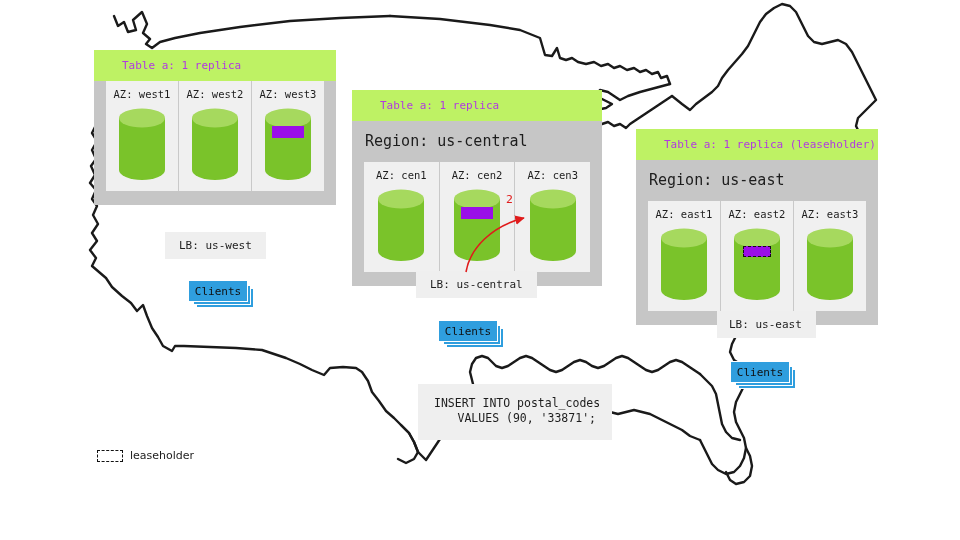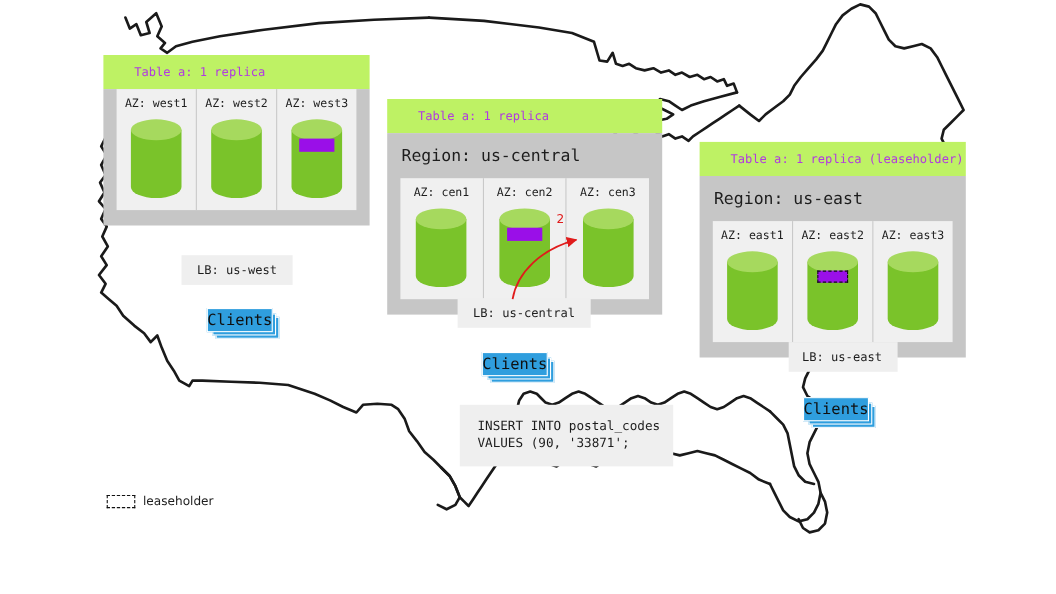--- a/index.html
+++ b/index.html
@@ -44,21 +44,21 @@
     font-size:11px;color:#1d1d1d;
     font-family:"DejaVu Sans Mono","Liberation Mono",monospace;
     padding:7px 14px;white-space:nowrap;text-align:center;
     z-index:5;
   }
   .clients{position:absolute;z-index:4;}
   .clients .sheet{position:absolute;background:#2f9ede;border:1px solid #ffffff;}
   .clients .front{
     position:absolute;left:0;top:0;background:#2f9ede;border:1px solid #ffffff;
     display:flex;align-items:center;justify-content:center;
-    font-size:14px;color:#101010;
+    font-size:11px;color:#101010;
     font-family:"DejaVu Sans Mono","Liberation Mono",monospace;
     white-space:nowrap;
   }
   .sql-box{
     position:absolute;background:#efefef;color:#1d1d1d;
     font-family:"DejaVu Sans Mono","Liberation Mono",monospace;
     font-size:11.5px;line-height:15px;padding:12px 16px 14px 16px;
     white-space:pre;z-index:6;
   }
   .legend{
@@ -266,21 +266,21 @@
     </div>
   </div>
   <div class="lb-box" style="left:64px;top:181px;">LB: us-central</div>
   <div class="clients" style="left:86px;top:230px;width:66px;height:26px;">
     <div class="sheet" style="left:8px;top:8px;width:56px;height:18px;"></div>
     <div class="sheet" style="left:5px;top:5px;width:56px;height:18px;"></div>
     <div class="front" style="width:58px;height:20px;">Clients</div>
   </div>
 </div>
 
-<div class="sql-box" style="left:418px;top:368px;width:162px;"><span>INSERT INTO postal_codes</span>
+<div class="sql-box" style="left:418px;top:384px;width:162px;text-align:right;"><span>INSERT INTO postal_codes</span>
 <span>VALUES (90, '33871';</span></div>
 
 <div class="region-panel" style="left:608px;top:129px;width:242px;margin-left:28px;">
   <div class="table-header">Table a: 1 replica (leaseholder)</div>
   <div class="region-body">
     <div class="region-title">Region: us-east</div>
     <div class="az-row">
 
       <div class="az-cell">
         <div class="az-label">AZ: east1</div>

